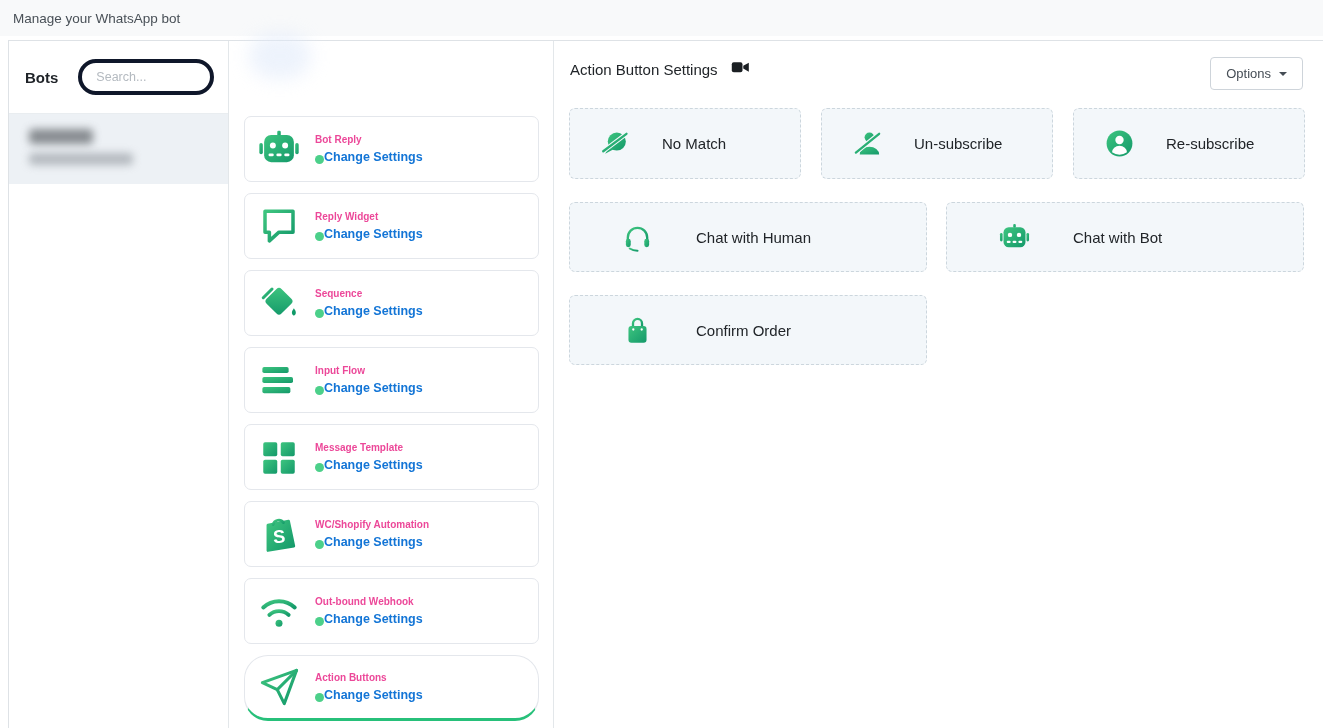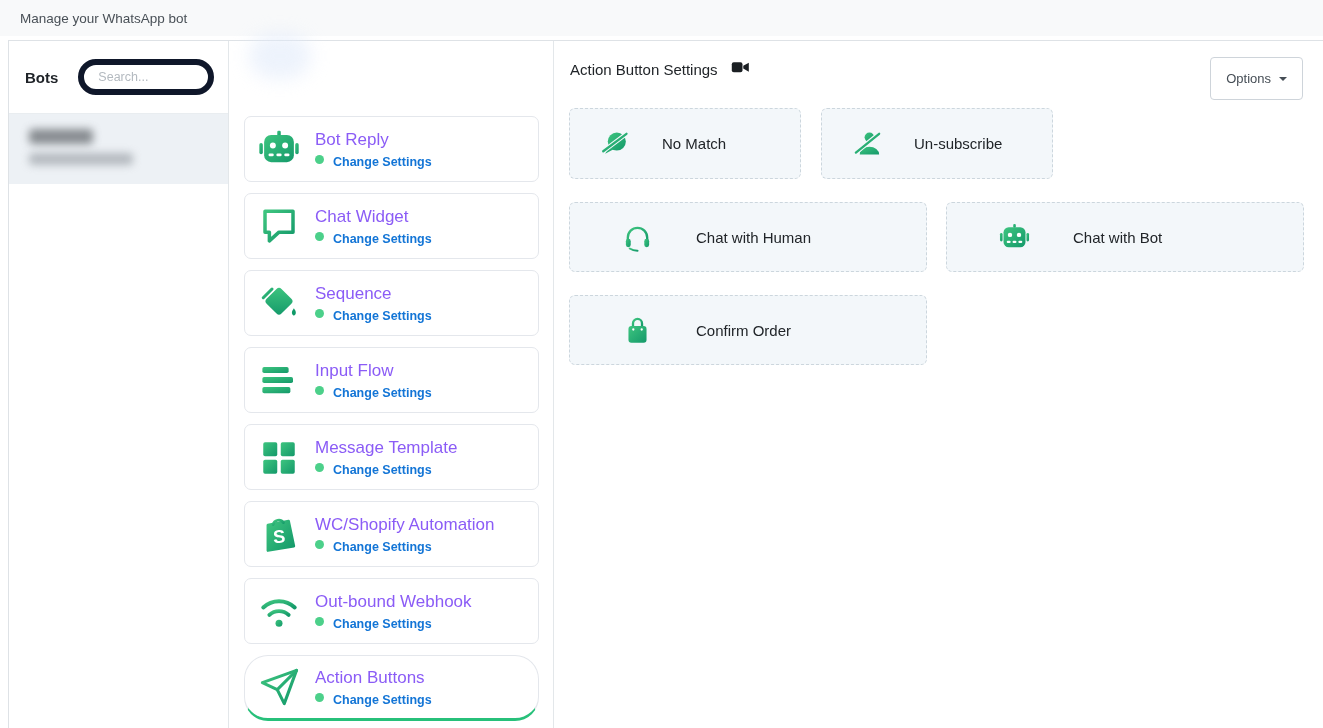--- a/index.html
+++ b/index.html
@@ -1,60 +1,60 @@
 <!DOCTYPE html>
 <html style="--green: #27ab6e; --green_light: #3ec57f; --green_dark: #14996a; --link_blue: #1375d6; --status_dot: #4cd08a;"><head>
 <meta charset="utf-8">
 <style>
   * { margin:0; padding:0; box-sizing:border-box; }
   html,body { width:1323px; height:728px; overflow:hidden; background:#fff;
     font-family:"Liberation Sans", sans-serif; color:#212529; }
 
   
-  .topbar { height:36px; background:#f8f9fa; display:flex; align-items:center; padding-left:20px; }
+  .topbar { height:36px; background:#f8f9fa; display:flex; align-items:center; padding-left:13px; }
   .topbar-title { font-size:13.5px; color:#495057; }
 
   
   .wrapper { position:absolute; top:40px; left:8px; right:0; bottom:0;
     border-top:1px solid #dee2e6; border-left:1px solid #dee2e6;
     display:flex; background:#fff; }
 
   
   .sidebar { width:220px; flex:none; border-right:1px solid #e3e7ea; }
   .bots-header { display:flex; align-items:center; gap:20px; padding:18px 14px 18px 16px; }
   .bots-title { font-size:15px; font-weight:bold; color:#1f2328; }
-  .search-input { flex:1; min-width:0; height:36px; border:6px solid #0f172a; border-radius:18px;
+  .search-input { flex:1; min-width:0; height:36px; border:4px solid #0f172a; border-radius:18px;
     padding:0 12px 0 14px; font-size:12.5px; font-family:"Liberation Sans", sans-serif;
     color:#495057; outline:none; background:#fff; }
   .search-input::placeholder { color:#b4bac0; }
   .bot-item { border-top:1px solid #e9edf0; height:71px; background:#edf1f5; padding:15px 0 0 20px; cursor:pointer; }
   .blur-bar-1 { width:64px; height:15px; background:#5b6065; border-radius:4px; filter:blur(4px); opacity:.7; }
   .blur-bar-2 { width:104px; height:12px; background:#8d939a; border-radius:4px; filter:blur(4px); opacity:.6; margin-top:9px; }
 
   
   .features-col { width:325px; flex:none; position:relative; border-right:1px solid #e3e7ea; }
   .blob { position:absolute; left:20px; top:-8px; width:62px; height:46px; background:#dfe9fa;
     border-radius:45%; filter:blur(9px); opacity:.55; }
   .features-list { padding:75px 14px 0 15px; position:relative; }
   .fcard { height:66px; border:1px solid #e4e7ec; border-radius:7px; background:#fff;
     display:flex; align-items:center; margin-bottom:11px; padding-left:11px; cursor:pointer; }
   .fcard.active { border-bottom:3px solid #27c07a;border-radius:24px; }
   .ficon { width:46px; height:46px; flex:none; display:flex; align-items:center; justify-content:center; margin-right:13px; }
   .ficon svg { width:42px; height:42px; }
-  .f-title { font-size:17px; color:#8b5cf6; margin-bottom:5px; font-weight:400; }
-  .f-sub { display:flex; align-items:flex-start; gap:9px; }
+  .f-title { font-size:10px; color:#ec4899; margin-bottom:5px; font-weight:700; }
+  .f-sub { display:flex; align-items:flex-end; }
   .dot { width:9px; height:9px; border-radius:50%; background:var(--status_dot); }
   .change { font-size:12.5px; font-weight:bold; color:var(--link_blue); text-decoration:none; cursor:pointer; }
 
   
   .settings-panel { flex:1; position:relative; }
   .settings-header { position:absolute; top:18px; left:16px; display:flex; align-items:center; gap:13px; }
   .settings-title { font-size:15px; font-weight:normal; color:#212529; }
   .camera { width:19px; height:16px; }
-  .options-btn { position:absolute; top:16px; right:20px; height:43px; padding:0 15px;
+  .options-btn { position:absolute; top:16px; right:20px; height:33px; padding:0 15px;
     background:#fff; border:1px solid #ced4da; border-radius:4px; display:flex; align-items:center;
     gap:8px; font-size:13px; color:#454d55; cursor:pointer; font-family:"Liberation Sans", sans-serif; }
   .caret { width:0; height:0; border-left:4px solid transparent; border-right:4px solid transparent;
     border-top:4.5px solid #454d55; }
 
   .btn-row { position:absolute; left:15px; display:flex; }
   .row-1 { top:67px; gap:20px; }
   .row-2 { top:161px; gap:19px; }
   .row-3 { top:254px; gap:8px; }
   .acard { background:#f3f7fa; border:1px dashed #ccd6dd; border-radius:6px;
@@ -121,21 +121,21 @@
         </div>
       </div>
 
       <div class="fcard">
         <span class="ficon">
           <svg viewBox="0 0 48 48" fill="none" stroke="url(#gGrad)" stroke-width="4" stroke-linejoin="round">
               <path d="M8 7 H40 V31 H24 L13 41 V31 H8 Z"></path>
             </svg>
         </span>
         <div class="fbody">
-          <div class="f-title">Chat Widget</div>
+          <div class="f-title">Reply Widget</div>
           <div class="f-sub">
               <span class="dot"></span>
             <a class="change">Change Settings</a>
             </div>
         </div>
       </div>
 
       <div class="fcard">
         <span class="ficon">
           <svg viewBox="0 0 48 48">
@@ -276,20 +276,30 @@
         <span class="aicon">
           <svg viewBox="0 0 48 48">
               <circle cx="27" cy="14.5" r="7.5" fill="url(#gGrad)"></circle>
               <path d="M12 41 a15 12 0 0 1 30 0 Z" fill="url(#gGrad)"></path>
               <line x1="6" y1="38" x2="42" y2="9" stroke="#f3f7fa" stroke-width="7" stroke-linecap="round"></line>
               <line x1="6" y1="38" x2="42" y2="9" stroke="url(#gGrad)" stroke-width="3.6" stroke-linecap="round"></line>
             </svg>
         </span>
         <span class="alabel">Un-subscribe</span>
       </div>
+      <div class="acard small">
+        <span class="aicon">
+          <svg viewBox="0 0 48 48">
+              <circle cx="24" cy="24" r="20" fill="url(#gGrad)"></circle>
+              <circle cx="24" cy="18.5" r="6.5" fill="#fff"></circle>
+              <path d="M12.5 37.5 a11.5 10 0 0 1 23 0 a19.5 19.5 0 0 1 -23 0 Z" fill="#fff"></path>
+            </svg>
+        </span>
+        <span class="alabel">Re-subscribe</span>
+      </div>
     </div>
 
     <div class="btn-row row-2">
       <div class="acard wide">
         <span class="aicon">
           <svg viewBox="0 0 48 48" fill="none">
               <path d="M9 31 v-7 a15 15 0 0 1 30 0 v7" stroke="url(#gGrad)" stroke-width="3.6" stroke-linecap="round"></path>
               <rect x="6" y="26" width="7.5" height="13" rx="3.7" fill="url(#gGrad)"></rect>
               <rect x="34.5" y="26" width="7.5" height="13" rx="3.7" fill="url(#gGrad)"></rect>
               <path d="M12 41 q5 3.5 12 3.5" stroke="url(#gGrad)" stroke-width="3.2" stroke-linecap="round"></path>

